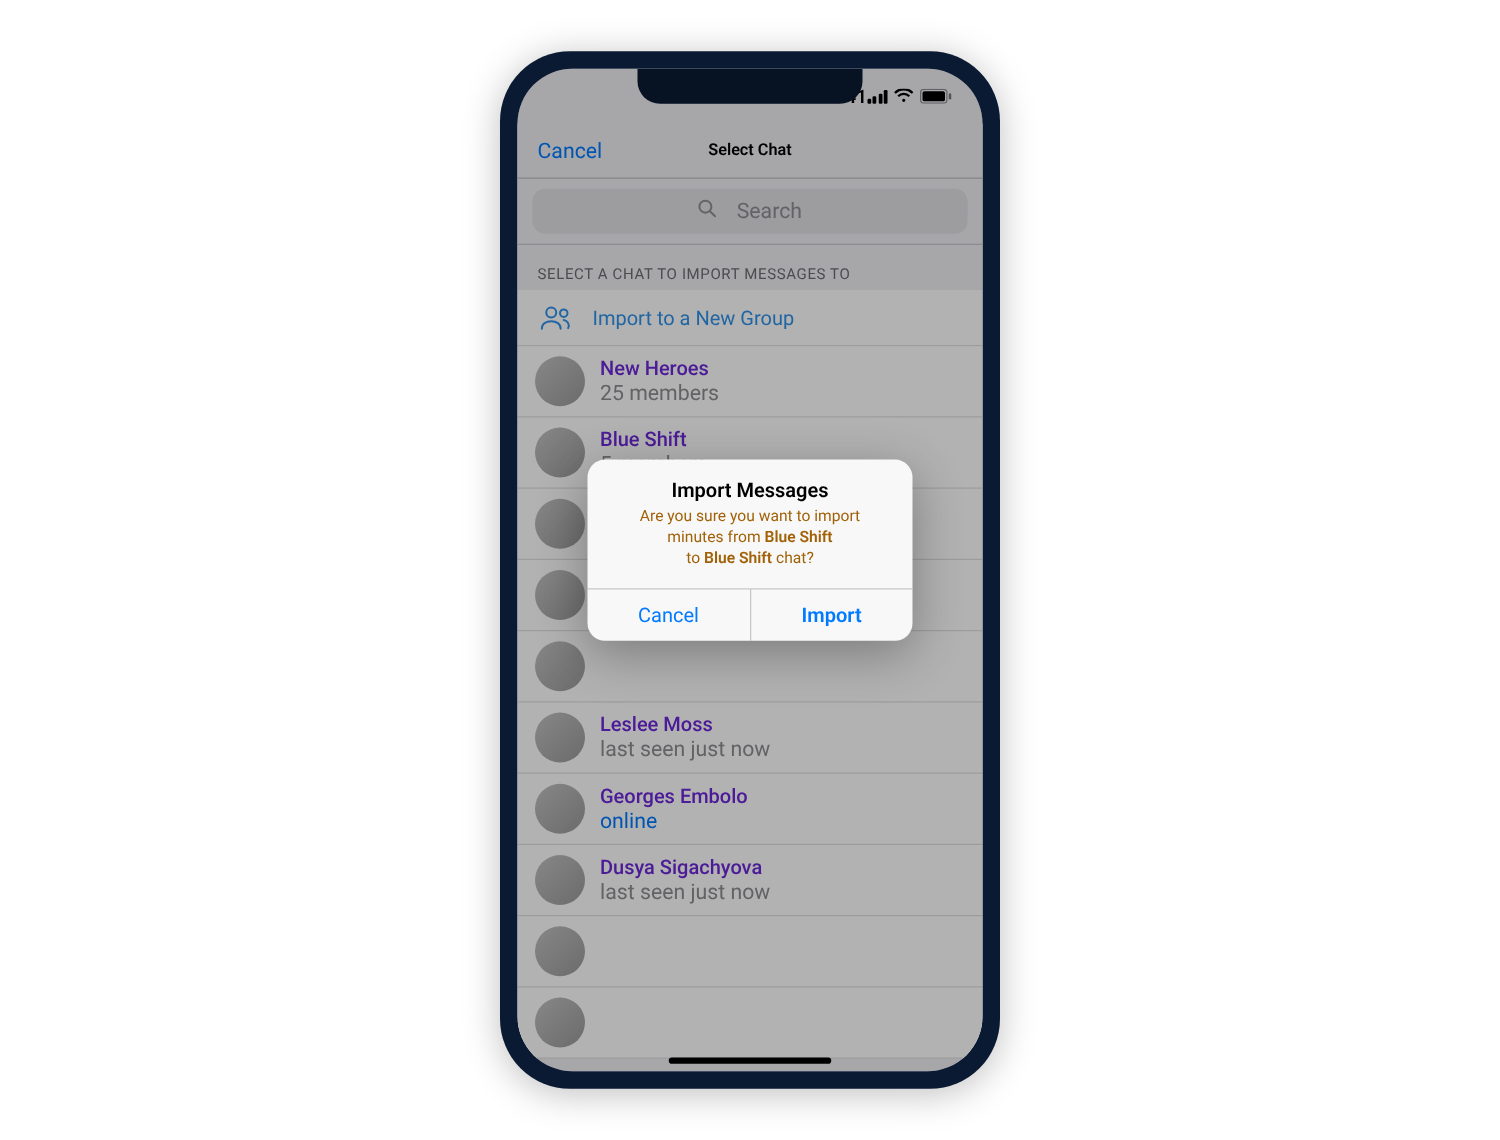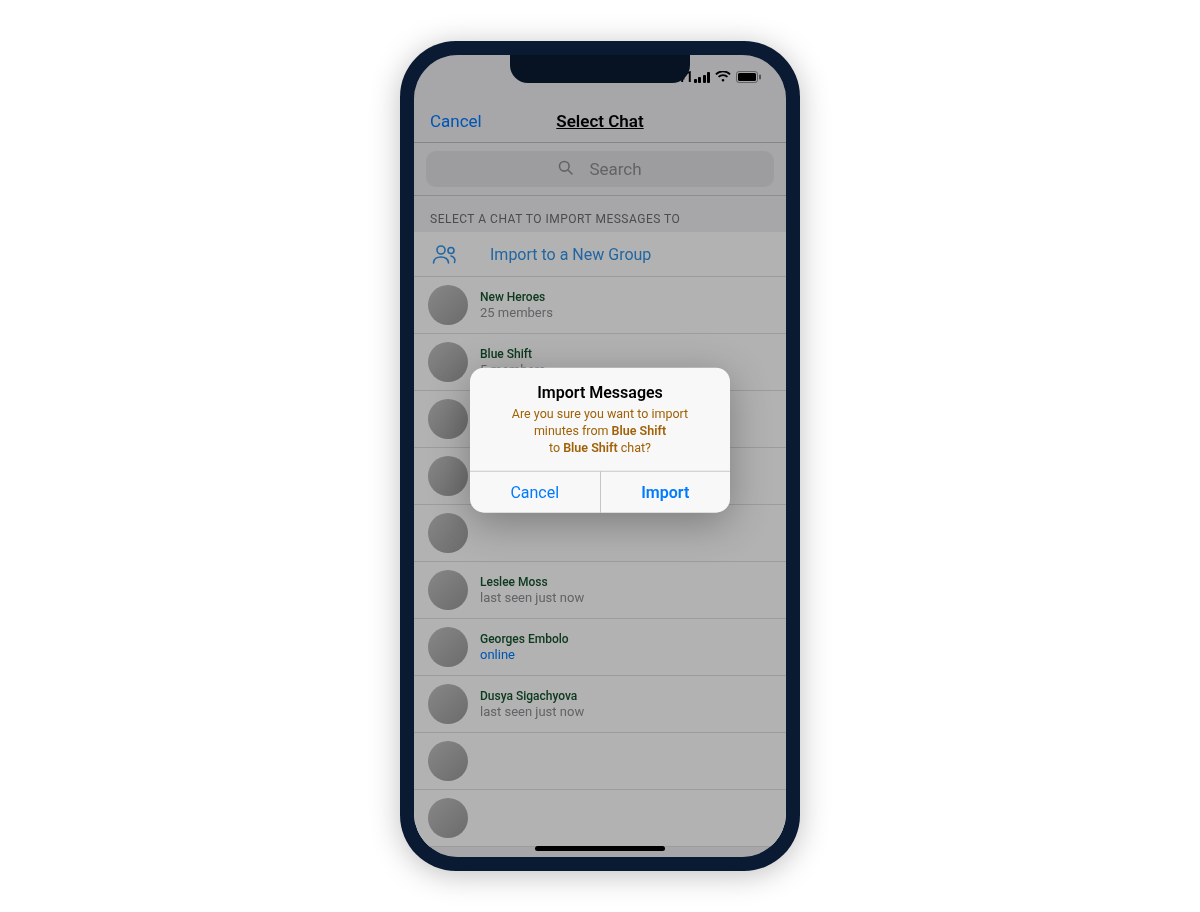--- a/index.html
+++ b/index.html
@@ -69,24 +69,23 @@
     border-bottom: 0.5px solid rgba(0,0,0,0.2);
     background: #efeff4;
   }
   .nav-cancel {
     position: absolute;
     left: 16px;
     font-size: 17px;
     color: #007aff;
   }
   .nav-title {
-    font-size: 17px;
+    font-size: 13px;
     font-weight: 600;
     color: #000;
-    text-decoration: underline;
   }
   .search-wrap { padding: 8px 12px; background:#efeff4; border-bottom:0.5px solid rgba(0,0,0,0.15);}
   .search-bar {
     height: 36px;
     background: rgba(120,120,128,0.12);
     border-radius: 10px;
     display: flex;
     align-items: center;
     justify-content: center;
     gap: 16px;
@@ -111,25 +110,25 @@
     min-height: 56px;
   }
   .row .avatar {
     width: 40px; height: 40px; border-radius: 50%;
     flex-shrink:0;
     background: linear-gradient(135deg,#c2c2c2,#9a9a9a);
     display:flex;align-items:center;justify-content:center;
     overflow:hidden;
   }
   .row .texts { display:flex; flex-direction:column; gap:1px; min-width:0;}
-  .row .title { font-size:12px; color:#14532d; font-weight:500; white-space:nowrap; overflow:hidden; text-overflow:ellipsis;}
-  .row .sub { font-size:13px; color:#8e8e93; }
+  .row .title { font-size:16px; color:#6d28d9; font-weight:500; white-space:nowrap; overflow:hidden; text-overflow:ellipsis;}
+  .row .sub { font-size:17px; color:#8e8e93; }
   .row .sub.online { color:#007aff; }
   .new-group-row {
-    display:flex; align-items:center; gap:30px;
+    display:flex; align-items:center; gap:14px;
     padding: 12px 16px;
     border-bottom: 0.5px solid rgba(0,0,0,0.12);
     background:#fff;
   }
   .new-group-row .icon { color:#3093ea; width:30px; display:flex; justify-content:center;}
   .new-group-row .label { color:#3093ea; font-size:16px; }
 
   .dim {
     position:absolute; inset:0;
     background: rgba(0,0,0,0.30);

